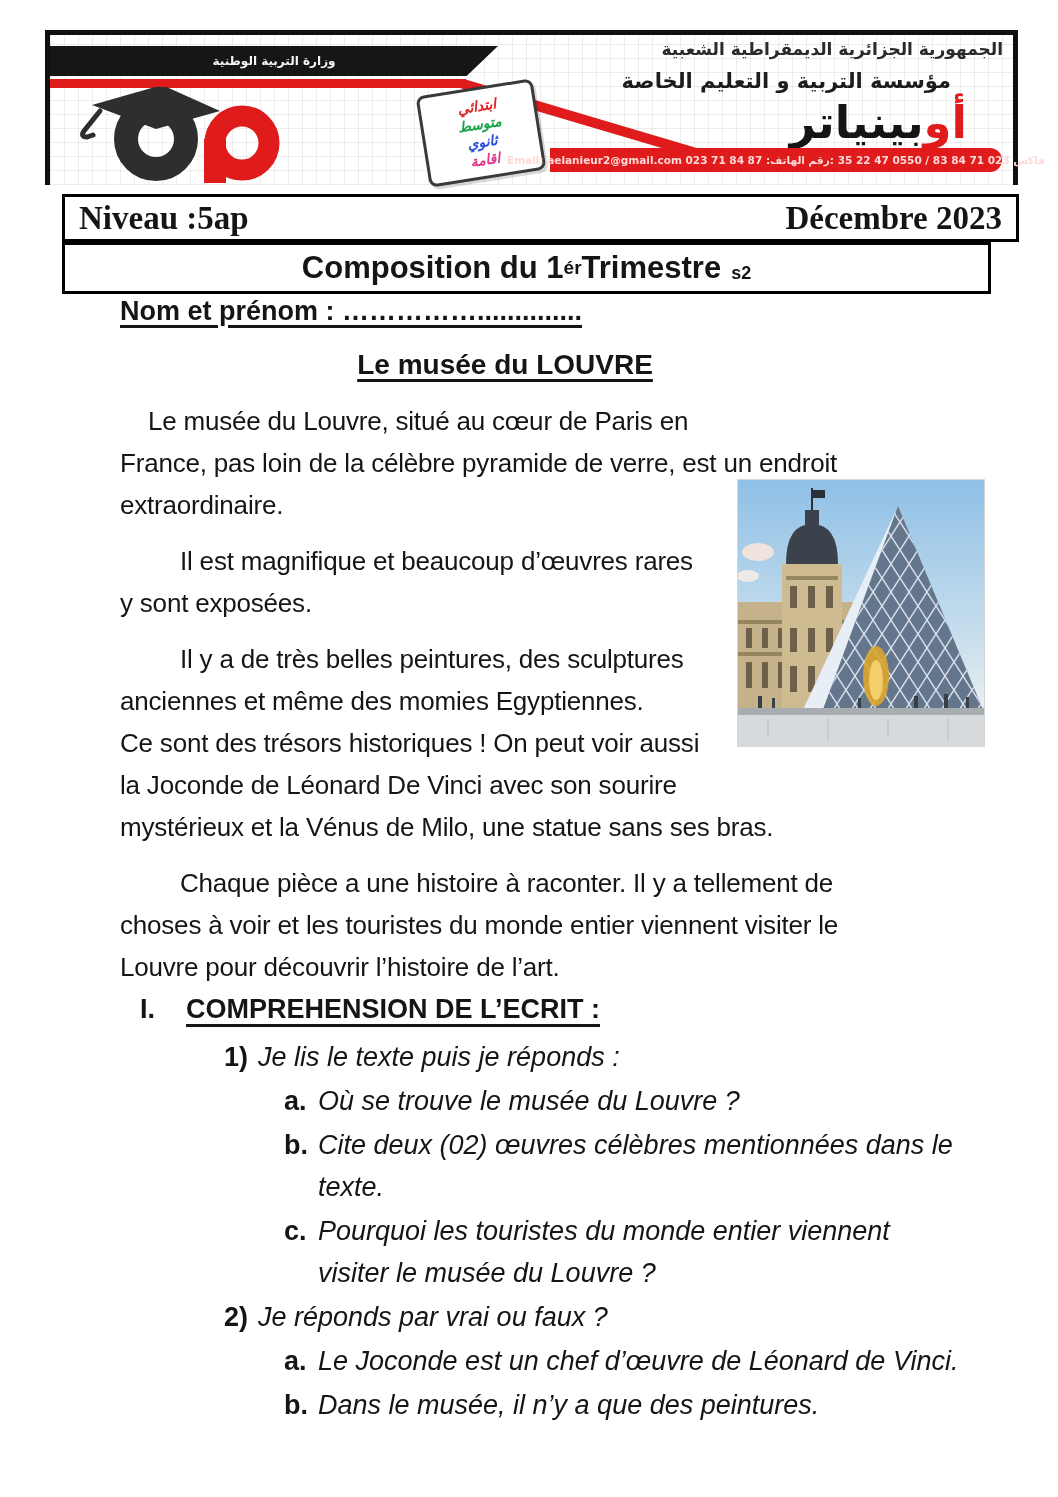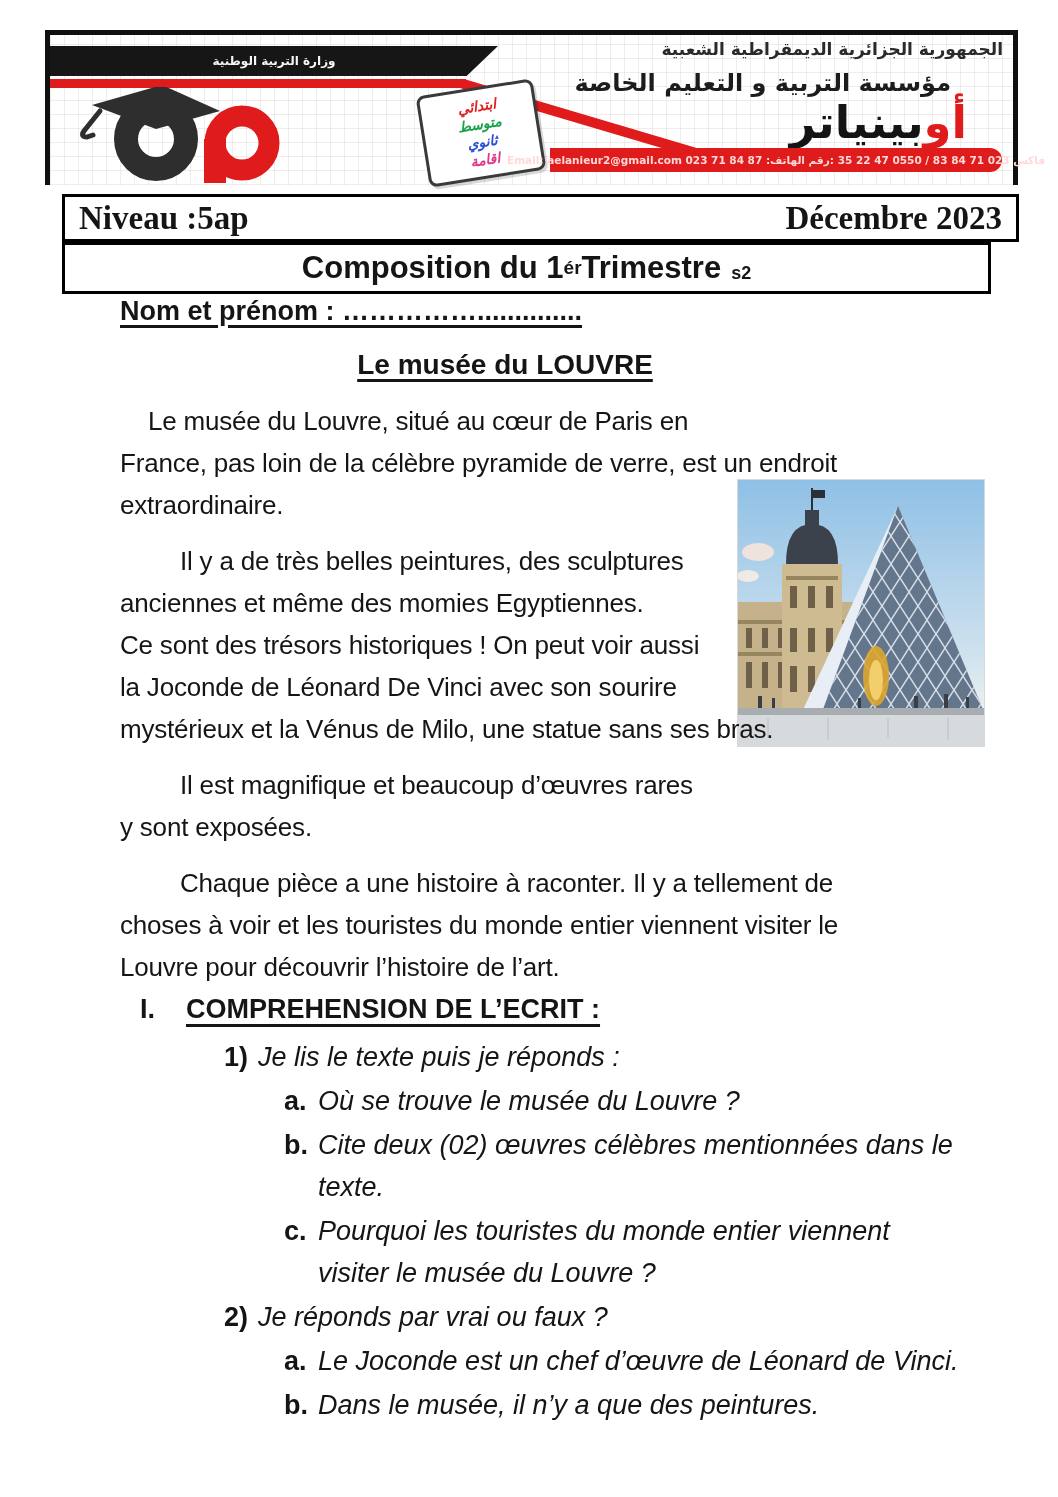--- a/index.html
+++ b/index.html
@@ -39,21 +39,21 @@
   .logo-wrap{position:absolute;left:14px;top:52px;width:280px;height:96px;}
   .badge{
     position:absolute;left:372px;top:52px;width:112px;height:86px;
     transform:rotate(-9deg);background:#ffffff;border:3px solid #3a3a3a;border-radius:8px;
     display:flex;flex-direction:column;align-items:center;justify-content:center;gap:0px;
     box-shadow:2px 3px 0 rgba(0,0,0,.15);
   }
   .badge span{font-family:"DejaVu Sans",sans-serif;font-weight:bold;font-size:14px;line-height:18px;font-style:italic;}
   .school-name{
     position:absolute;right:62px;top:34px;font-family:"DejaVu Sans",sans-serif;
-    font-size:24px;font-weight:bold;color:#1c1c1c;direction:rtl;
+    font-size:21px;font-weight:bold;color:#1c1c1c;direction:rtl;
   }
   .brand{
     position:absolute;right:46px;top:62px;font-family:"DejaVu Sans",sans-serif;
     font-size:45px;font-weight:bold;direction:rtl;line-height:52px;letter-spacing:2px;
   }
   .brand .brand-red{color:#e01b1b;}
   .brand .brand-black{color:#141414;}
   .contact-band{
     position:absolute;left:500px;top:113px;width:452px;height:24px;background:#e01b1b;
     border-radius:0 12px 12px 0;display:flex;align-items:center;justify-content:center;
@@ -243,27 +243,27 @@
         <line x1="150" y1="238" x2="150" y2="258"></line>
           <line x1="210" y1="238" x2="210" y2="260"></line>
       </g>
     </svg>
   </div>
 
   <div class="body-text">
     <p class="p1">Le musée du Louvre, situé au cœur de Paris en
 France, pas loin de la célèbre pyramide de verre, est un endroit
 extraordinaire.</p>
+    <p class="pindent">Il est magnifique et beaucoup d’œuvres rares
+y sont exposées.</p>
     <p class="pindent">Il y a de très belles peintures, des sculptures
 anciennes et même des momies Egyptiennes.
 Ce sont des trésors historiques ! On peut voir aussi
 la Joconde de Léonard De Vinci avec son sourire
 mystérieux et la Vénus de Milo, une statue sans ses bras.</p>
-    <p class="pindent">Il est magnifique et beaucoup d’œuvres rares
-y sont exposées.</p>
     <p class="pindent">Chaque pièce a une histoire à raconter. Il y a tellement de
 choses à voir et les touristes du monde entier viennent visiter le
 Louvre pour découvrir l’histoire de l’art.</p>
   </div>
 
 
   <div class="questions">
     <div class="q-heading">
       <span class="q-num">I.</span>
       <span class="q-title">COMPREHENSION DE L’ECRIT :</span>

